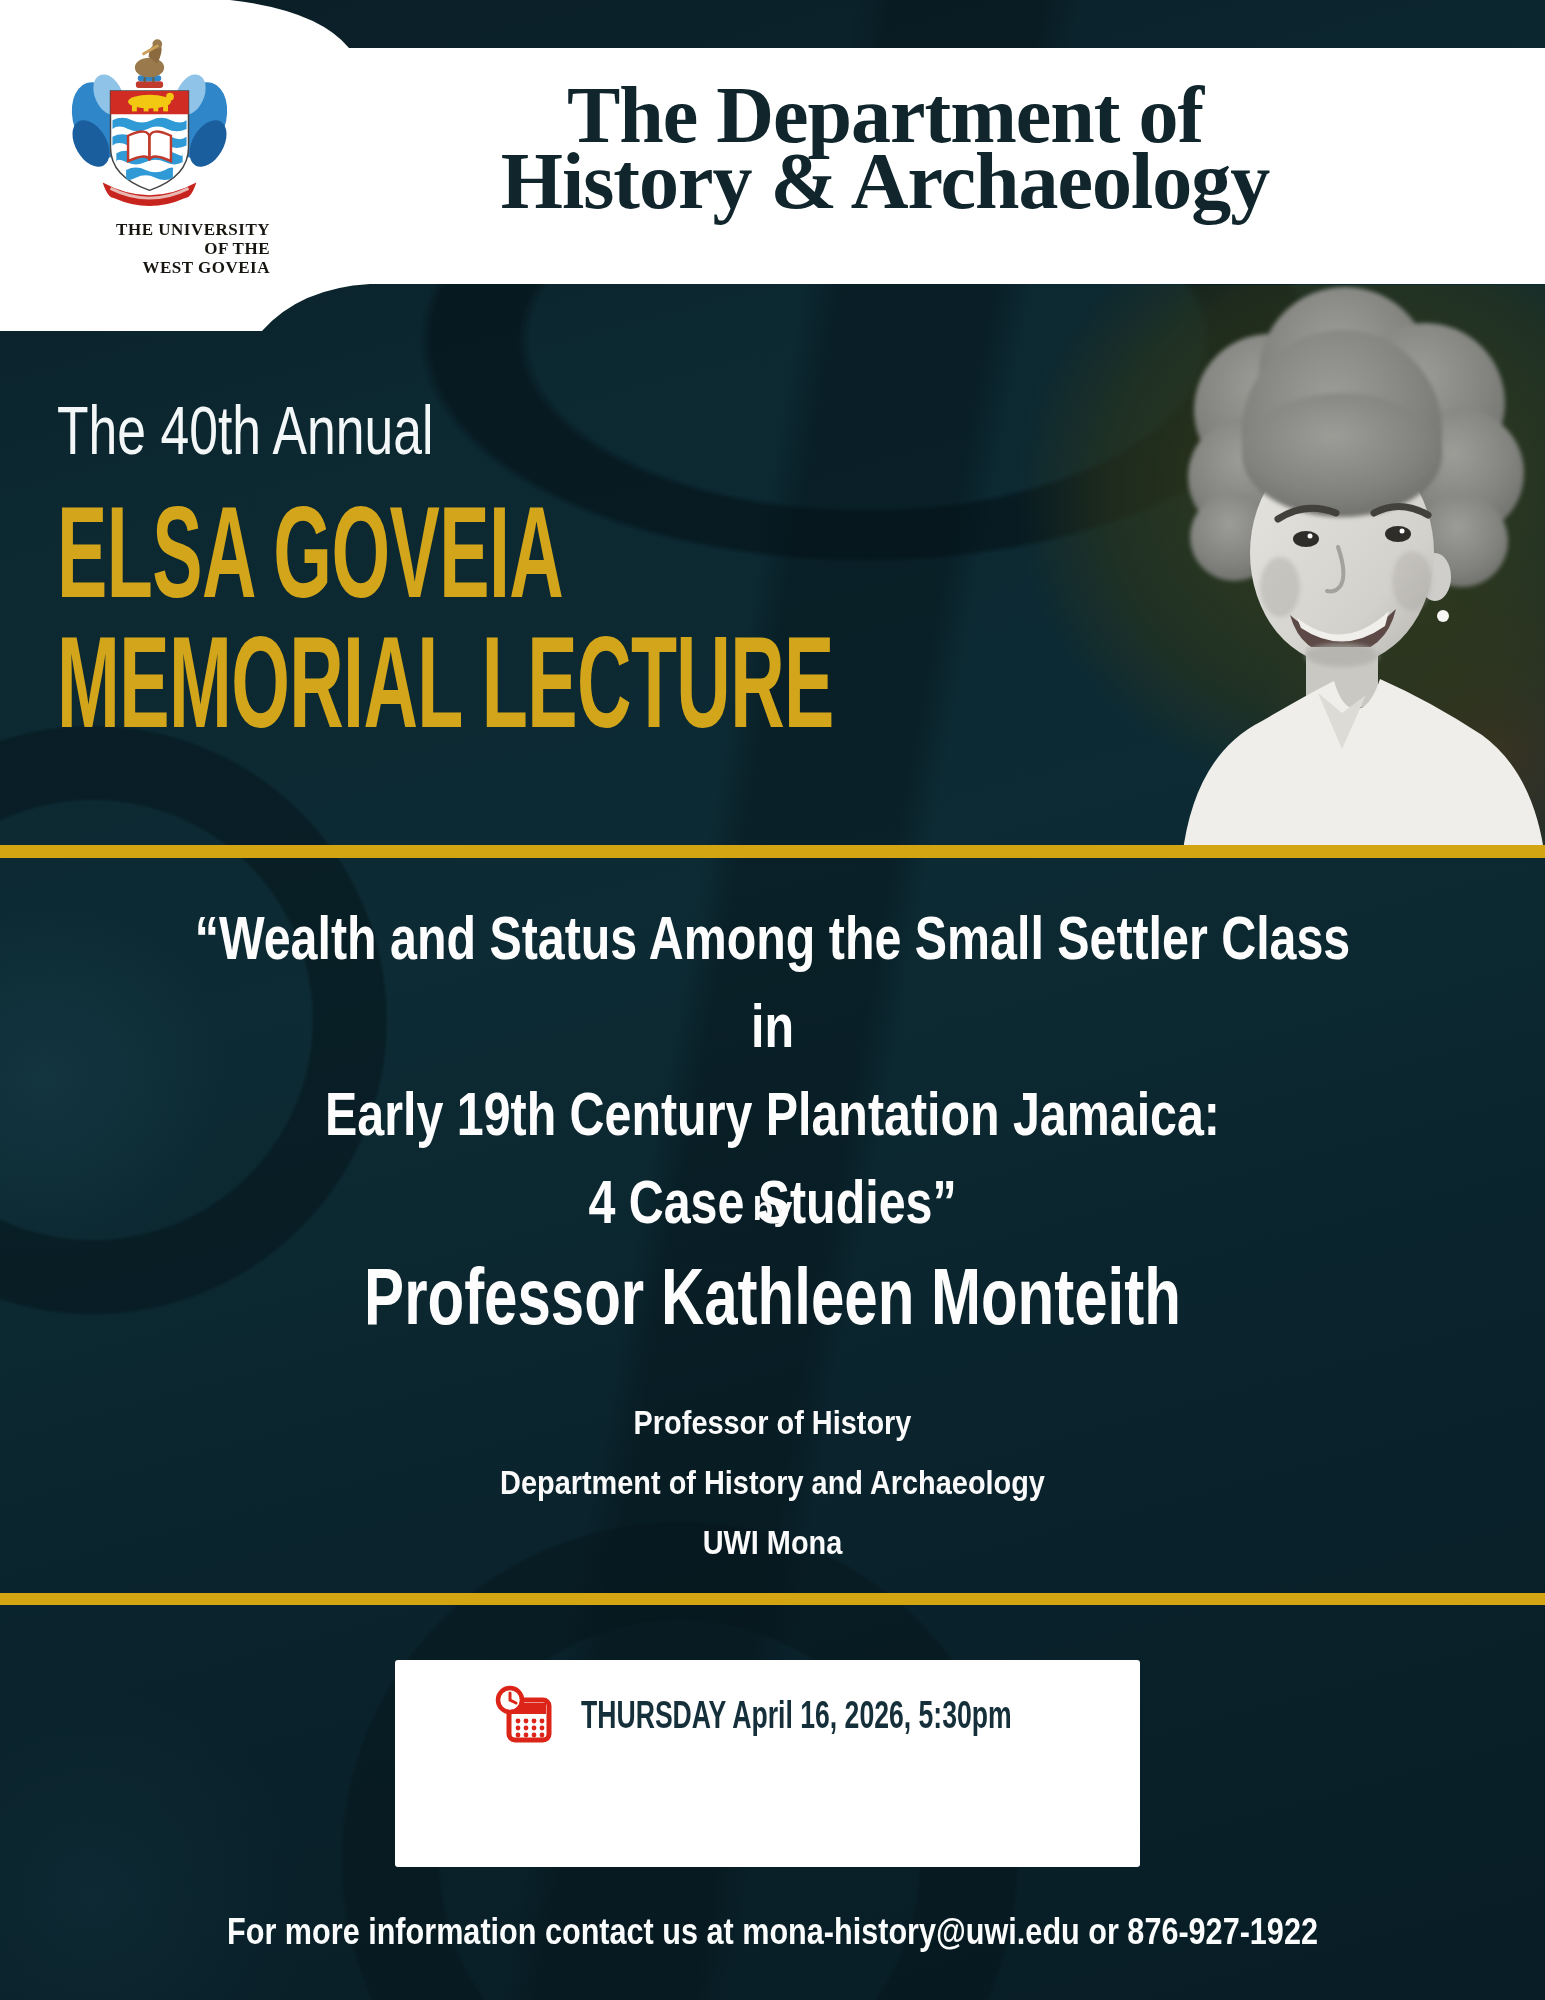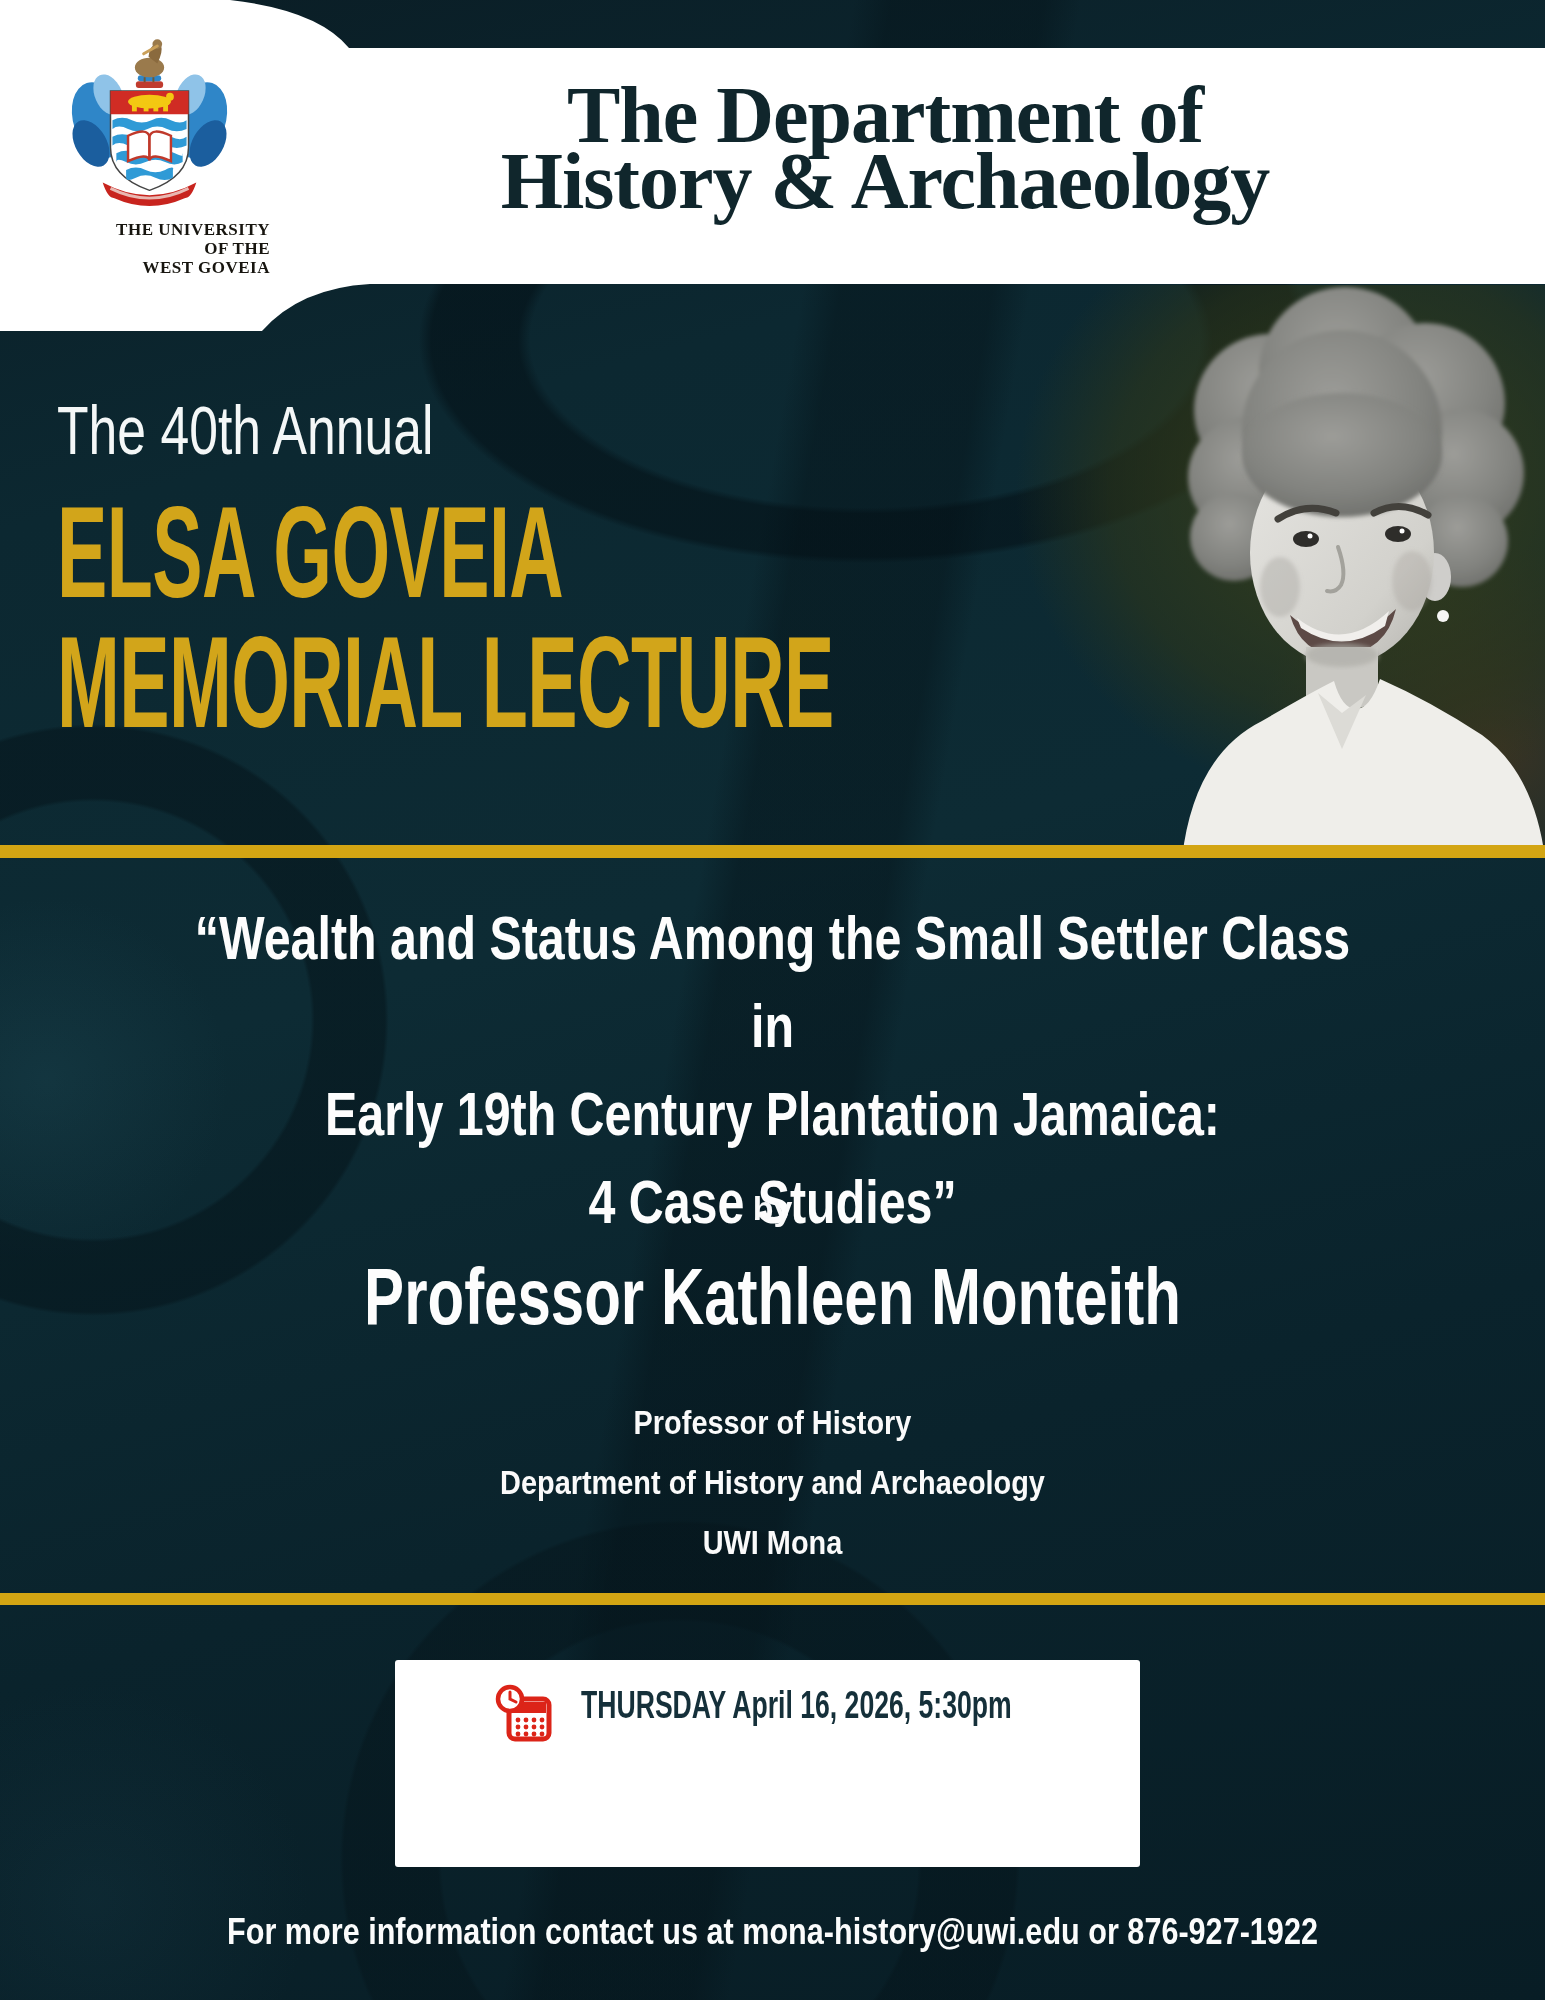--- a/index.html
+++ b/index.html
@@ -47,21 +47,21 @@
   .quote{position:absolute;left:0;top:894px;width:1545px;text-align:center;color:#fdfdfd;
     font-size:62px;font-weight:bold;line-height:88px;transform:scaleX(.78);transform-origin:center top;}
   .by{position:absolute;left:0;top:1189px;width:1545px;text-align:center;color:#fafafa;
     font-size:34px;font-weight:bold;}
   .speaker{position:absolute;left:0;top:1251px;width:1545px;text-align:center;color:#fdfdfd;
     font-size:80px;font-weight:bold;transform:scaleX(.75);transform-origin:center top;letter-spacing:0;}
   .affil{position:absolute;left:0;top:1392px;width:1545px;text-align:center;color:#fafafa;
     font-size:34px;font-weight:bold;line-height:60px;transform:scaleX(.85);transform-origin:center top;}
   .info-box{position:absolute;left:395px;top:1660px;width:745px;height:207px;background:var(--white);
     border-radius:3px;}
-  .info-row{position:absolute;display:flex;}
+  .info-row{position:absolute;display:flex;align-items:center;}
   .info-row.r1{left:100px;top:24px;height:62px;}
   .info-row.r2{left:104px;top:116px;height:68px;}
   .info-text{margin-left:26px;color:var(--box-text);font-size:38px;font-weight:bold;
     white-space:nowrap;transform:scaleX(.70);transform-origin:0 50%;}
   .footer-line{position:absolute;left:0;top:1911px;width:1545px;text-align:center;color:#fbfcfc;
     font-size:36px;font-weight:bold;transform:scaleX(.85);transform-origin:center top;}
 </style>
 </head>
 <body>
 

